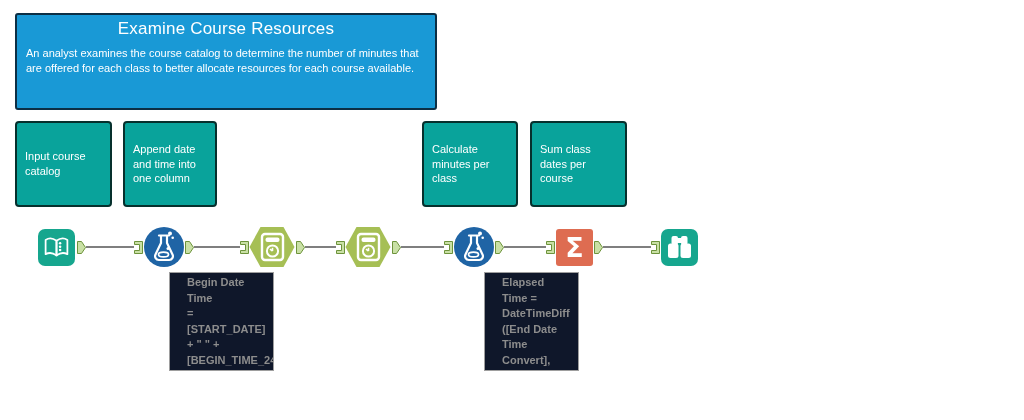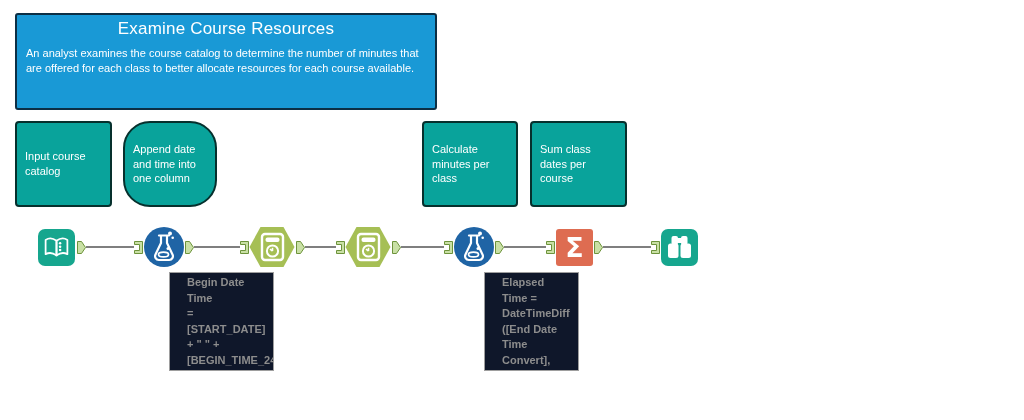--- a/index.html
+++ b/index.html
@@ -9,21 +9,21 @@
   
   .comment-main{position:absolute;left:15px;top:13px;width:422px;height:97px;
     background:#1999d6;border:2px solid #0c2f45;border-radius:3px;color:#fff;box-sizing:border-box;}
   .comment-main .title{text-align:center;font-size:17px;padding-top:4px;letter-spacing:.2px;}
   .comment-main .body{font-size:11px;padding:7px 16px 0 9px;line-height:1.4;}
 
   .step{position:absolute;top:121px;height:86px;background:#09a39b;border:2px solid #06302d;
     border-radius:4px;color:#fff;font-size:11px;line-height:1.35;display:flex;align-items:center;
     padding:6px 8px;box-sizing:border-box;}
   .s1{left:15px;width:97px;justify-content:center;}
-  .s2{left:123px;width:94px;border-radius:27px;}
+  .s2{left:123px;width:94px;}
   .s3{left:232px;width:180px;}
   .s4{left:422px;width:96px;justify-content:flex-end;}
   .s5{left:530px;width:97px;}
 
   
   .tool{position:absolute;display:flex;align-items:center;justify-content:center;}
   .tool-square{width:37px;height:37px;border-radius:7px;background:#16a68e;}
   .tool-circle{width:40px;height:40px;border-radius:50%;background:#1f64a5;}
   .tool-sum{width:37px;height:37px;border-radius:3px;background:#de6c51;}
   .sigma{color:#fff;font-size:27px;font-weight:bold;font-family:"DejaVu Sans",sans-serif;line-height:37px;}

